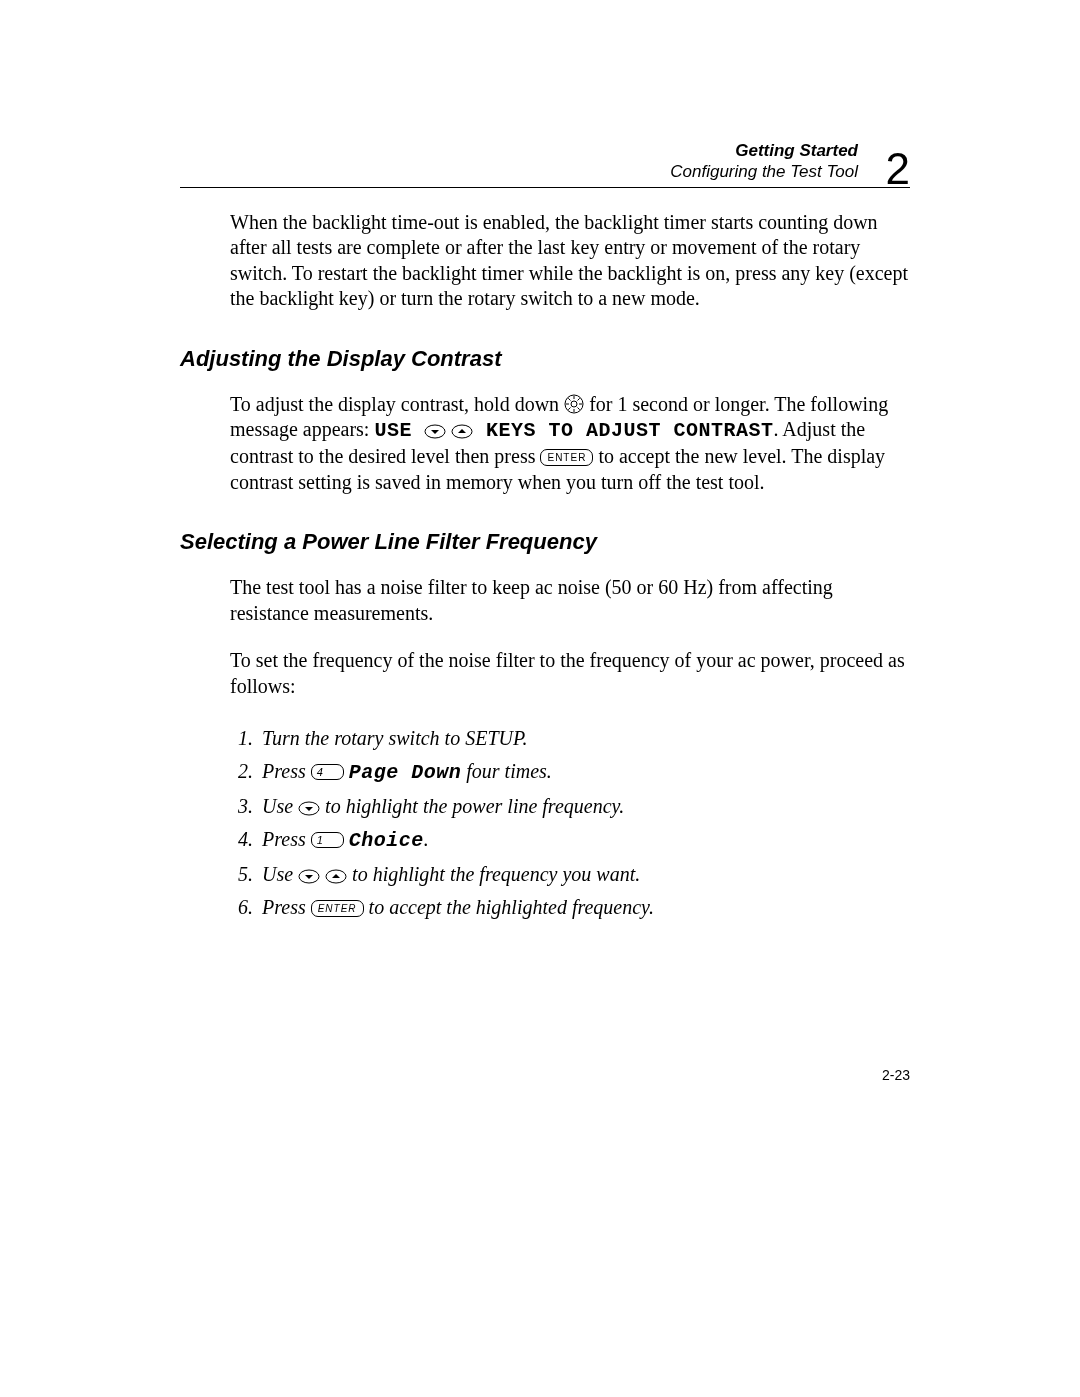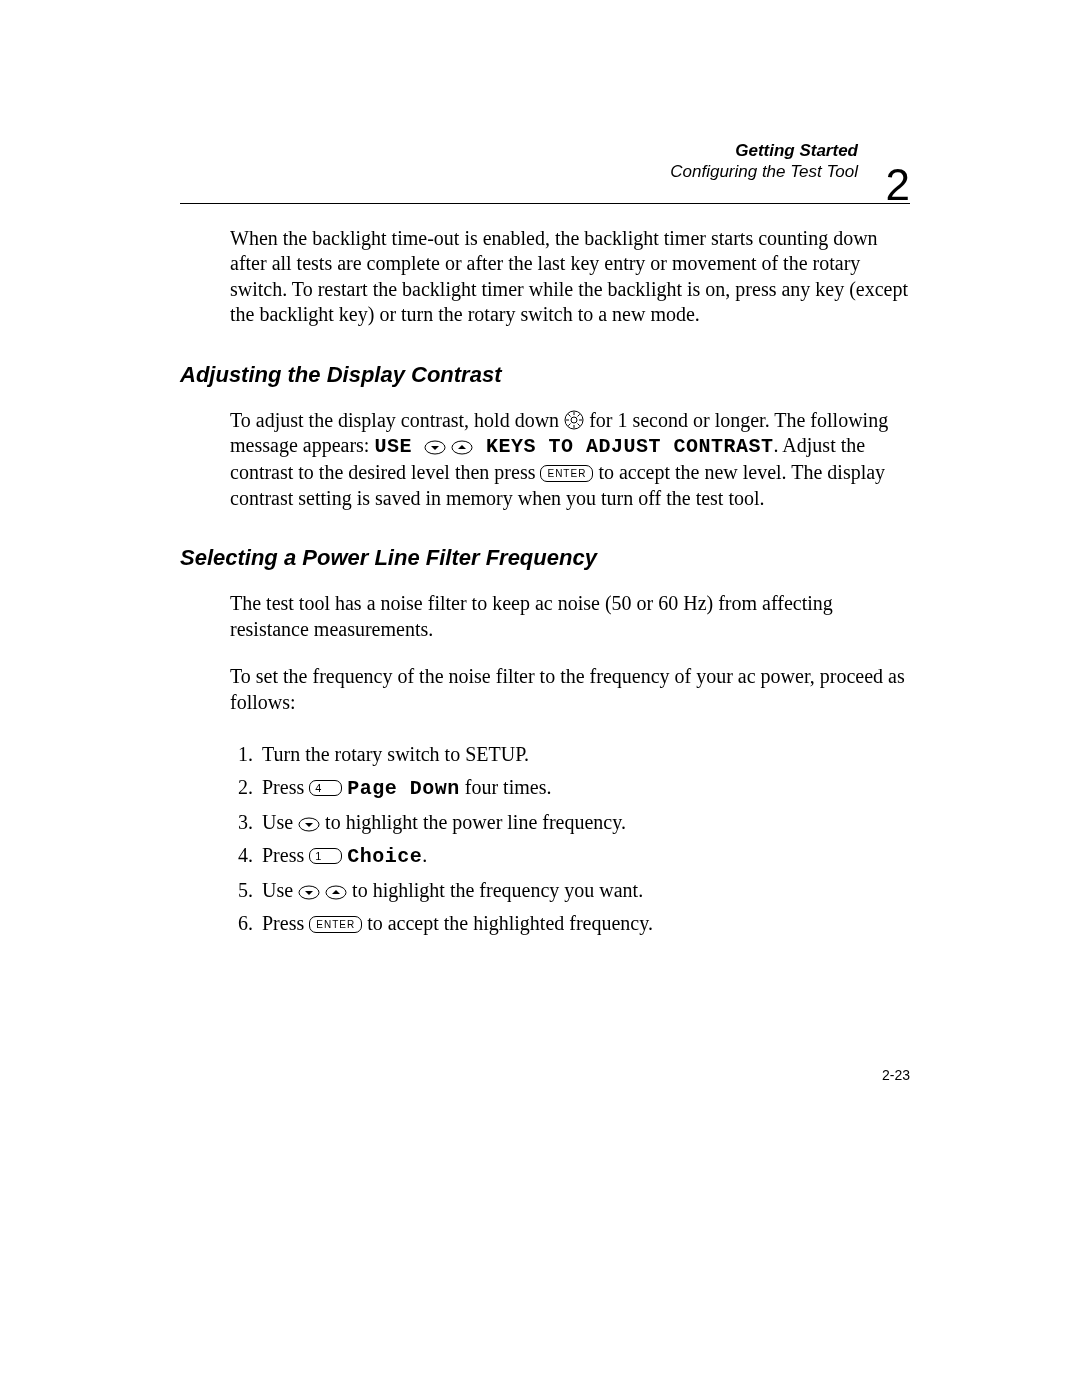--- a/index.html
+++ b/index.html
@@ -12,21 +12,21 @@
     height: 1397px;
     position: relative;
   }
   .page {
     padding: 140px 170px 0 180px;
   }
   .header-block {
     position: relative;
     border-bottom: 1.5px solid #000;
     margin-bottom: 22px;
-    padding-bottom: 20px;
+    padding-bottom: 4px;
   }
   .header-text {
     text-align: right;
     font-family: Arial, Helvetica, sans-serif;
     font-size: 17px;
     line-height: 1.25;
     padding-right: 52px;
   }
   .header-text .bold-italic {
     font-weight: bold;
@@ -61,20 +61,21 @@
   .display-font {
     font-family: "Courier New", Courier, monospace;
     font-weight: bold;
     letter-spacing: 0.5px;
   }
   ol.steps {
     font-size: 20px;
     line-height: 1.6;
     margin-left: 50px;
     padding-left: 28px;
+    font-style: italic;
   }
   ol.steps li {
     padding-left: 4px;
     margin-bottom: 1px;
   }
   .keycap {
     display: inline-block;
     border: 1px solid #000;
     border-radius: 7px;
     font-family: Arial, Helvetica, sans-serif;

